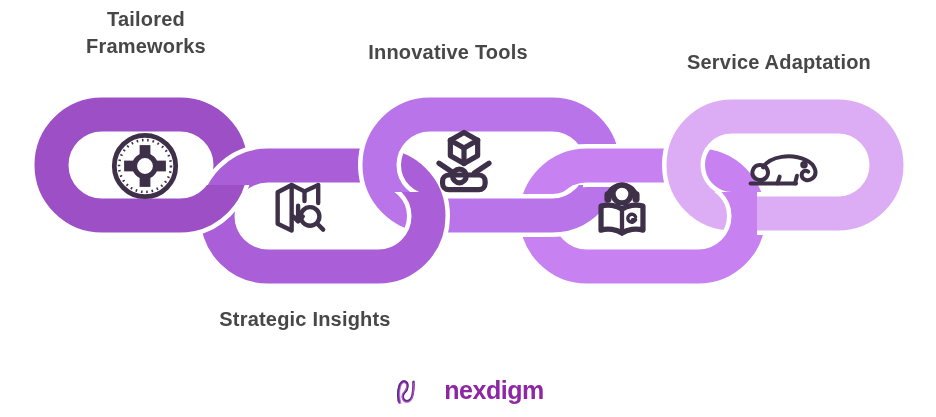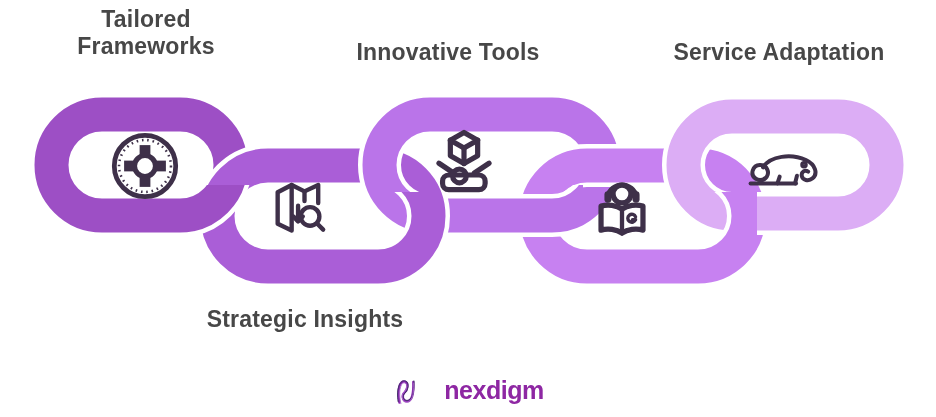--- a/index.html
+++ b/index.html
@@ -4,21 +4,21 @@
 <style>
   html,body{margin:0;padding:0;background:#fff;}
   .canvas{
     position:relative;width:936px;height:417px;background:#ffffff;
     font-family:"Liberation Sans",sans-serif;overflow:hidden;
   }
   .chain-svg{position:absolute;left:0;top:0;}
   .link-outline{fill:none;stroke:#ffffff;stroke-width:43;}
   .link-stroke{fill:none;stroke-width:34;}
   .label{
-    position:absolute;text-align:center;font-weight:700;font-size:23px;
+    position:absolute;text-align:center;font-weight:700;font-size:20px;
     line-height:27px;color:#474747;letter-spacing:0.2px;
   }
   .icon{position:absolute;}
   .logo{
     position:absolute;left:389px;top:367px;width:158px;height:47px;
     background:#ffffff;border-radius:7px;display:flex;align-items:center;
     justify-content:center;gap:14px;
   }
   .logo-text{
     font-weight:700;font-size:25px;color:#8e27a3;letter-spacing:-0.5px;
@@ -147,21 +147,21 @@
       <path d="M7,15.3 C4.9,16.9 2.3,15.2 3,12.9 C3.7,10.8 6.6,10.7 7.5,12.6 C8.3,14.3 7,16.1 5.3,16"></path>
       <path d="M6.2,12 C8.4,8.4 15,7.6 19.6,9.7 C22.6,11.1 23.4,13.9 21.7,15.4 C20.4,16.5 18.5,16 18.3,14.6 C18.1,13.4 19.3,12.6 20.3,13.3"></path>
       <path d="M11.4,14.9 L10.7,17"></path>
       <path d="M16.8,14.6 L16.2,17"></path>
       <circle cx="19" cy="11.2" r="0.55"></circle>
     </g>
   </svg>
 
   <div class="label" style="left:46px;top:6px;width:200px;">Tailored Frameworks</div>
   <div class="label" style="left:333px;top:39px;width:230px;">Innovative Tools</div>
-  <div class="label" style="left:654px;top:39px;width:250px;">Service Adaptation</div>
+  <div class="label" style="left:654px;top:49px;width:250px;">Service Adaptation</div>
   <div class="label" style="left:190px;top:306px;width:230px;text-align:center;">Strategic Insights</div>
 
   <div class="logo">
     <svg width="38" height="38" viewBox="0 0 36 36">
       <g fill="none" stroke-linecap="round">
         <path d="M7,29 C4.5,17 7.5,7.5 12.3,9.2 C16,10.5 14.8,17 11.8,19.6 C9.2,21.9 9.8,27.4 13.8,27.8 C18.8,28.3 20.6,21 20.2,9.5" stroke="#8a2bb0" stroke-width="2.3"></path>
         <path d="M5.8,28 C3.8,16 7.5,6.8 12.8,8.6 C16.8,10 15.4,17.4 12,20.2 C9.6,22.3 10.4,26.8 14.2,26.9 C19,27 21.4,20 20.8,8.5" stroke="#2e2e55" stroke-width="0.8"></path>
         <path d="M8.4,30 C5.6,18.5 8.4,9 12.2,10.4 C15.2,11.5 14,16.8 11.4,19 C8.6,21.4 9.2,27.8 13.4,28.6 C18.2,29.5 21.2,22 20.6,10.5" stroke="#b06ad0" stroke-width="0.8"></path>
       </g>
     </svg>

